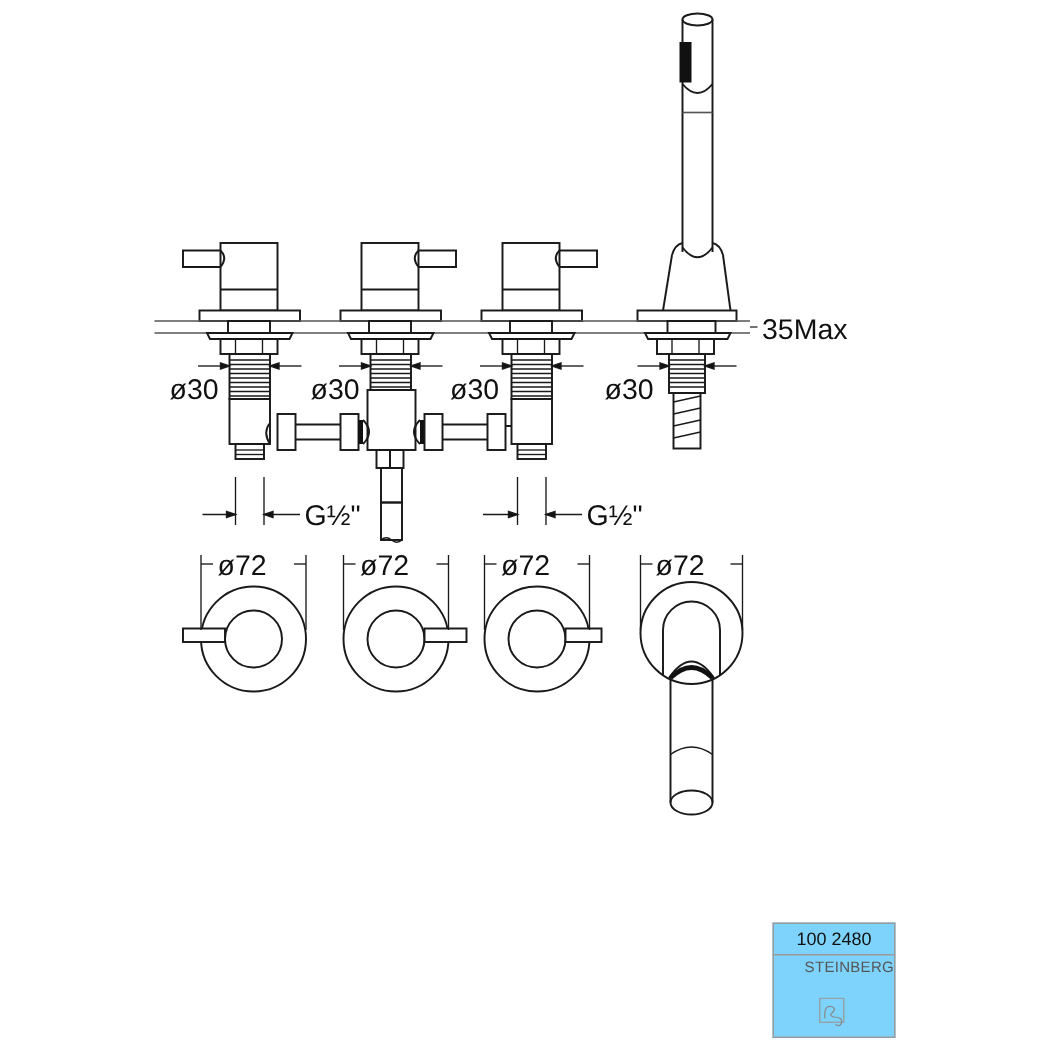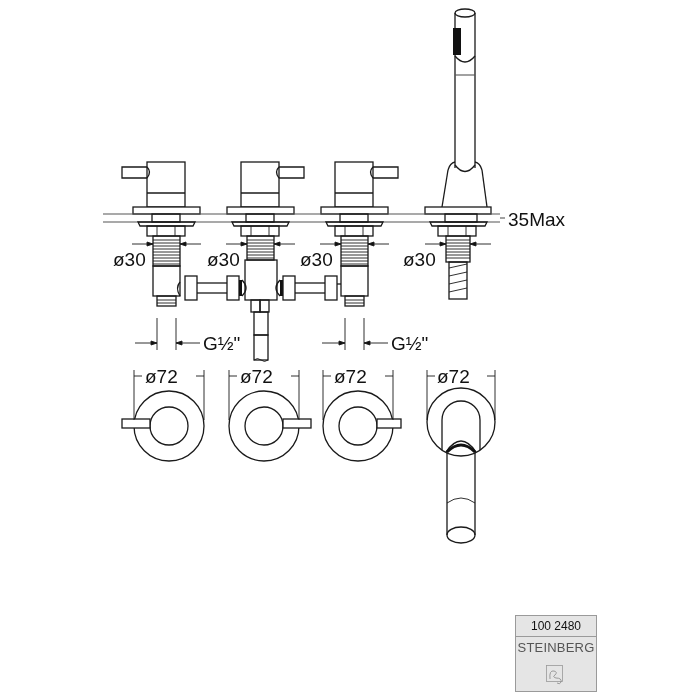--- a/index.html
+++ b/index.html
@@ -3,23 +3,23 @@
 <meta charset="utf-8">
 <style>
   html, body { margin: 0; padding: 0; background: #ffffff; }
   body { width: 700px; height: 700px; position: relative; overflow: hidden; font-family: "Liberation Sans", sans-serif; }
   svg.drawing { position: absolute; left: 0; top: 0; width: 700px; height: 700px; }
   .ln { stroke: #1a1a1a; stroke-width: 1.3; fill: none; }
   .lnw { stroke: #1a1a1a; stroke-width: 1.3; fill: #ffffff; }
   .thin { stroke: #1a1a1a; stroke-width: 0.9; fill: none; }
   .grey { stroke: #555; stroke-width: 1.1; fill: none; }
   .dimtxt { font-family: "Liberation Sans", sans-serif; font-size: 19px; fill: #111; }
-  .title-block { position: absolute; left: 515px; top: 615px; width: 82px; height: 77px; border: 1px solid #9a9a9a; box-sizing: border-box; background: #e5e5e5; }
+  .title-block { position: absolute; left: 515px; top: 615px; width: 82px; height: 77px; border: 1px solid #9a9a9a; box-sizing: border-box; background: #7dd3fc; }
   .tb-code { height: 20px; border-bottom: 1px solid #9a9a9a; font-size: 12px; color: #111; text-align: center; line-height: 20px; }
-  .tb-brand { font-size: 13px; color: #555; text-align: center; margin-top: 3px; letter-spacing: 0.2px; }
+  .tb-brand { font-size: 10px; color: #555; text-align: right; margin-top: 3px; letter-spacing: 0.2px; }
   .tb-logo { position: absolute; left: 30px; top: 49px; width: 20px; height: 20px; }
 </style>
 </head>
 <body>
 
 <svg class="drawing" viewBox="0 0 700 700" xmlns="http://www.w3.org/2000/svg">
 
   <g>
     <ellipse class="ln" cx="465" cy="13" rx="10" ry="4"></ellipse>
     <line class="ln" x1="455" y1="13" x2="455" y2="168"></line>

